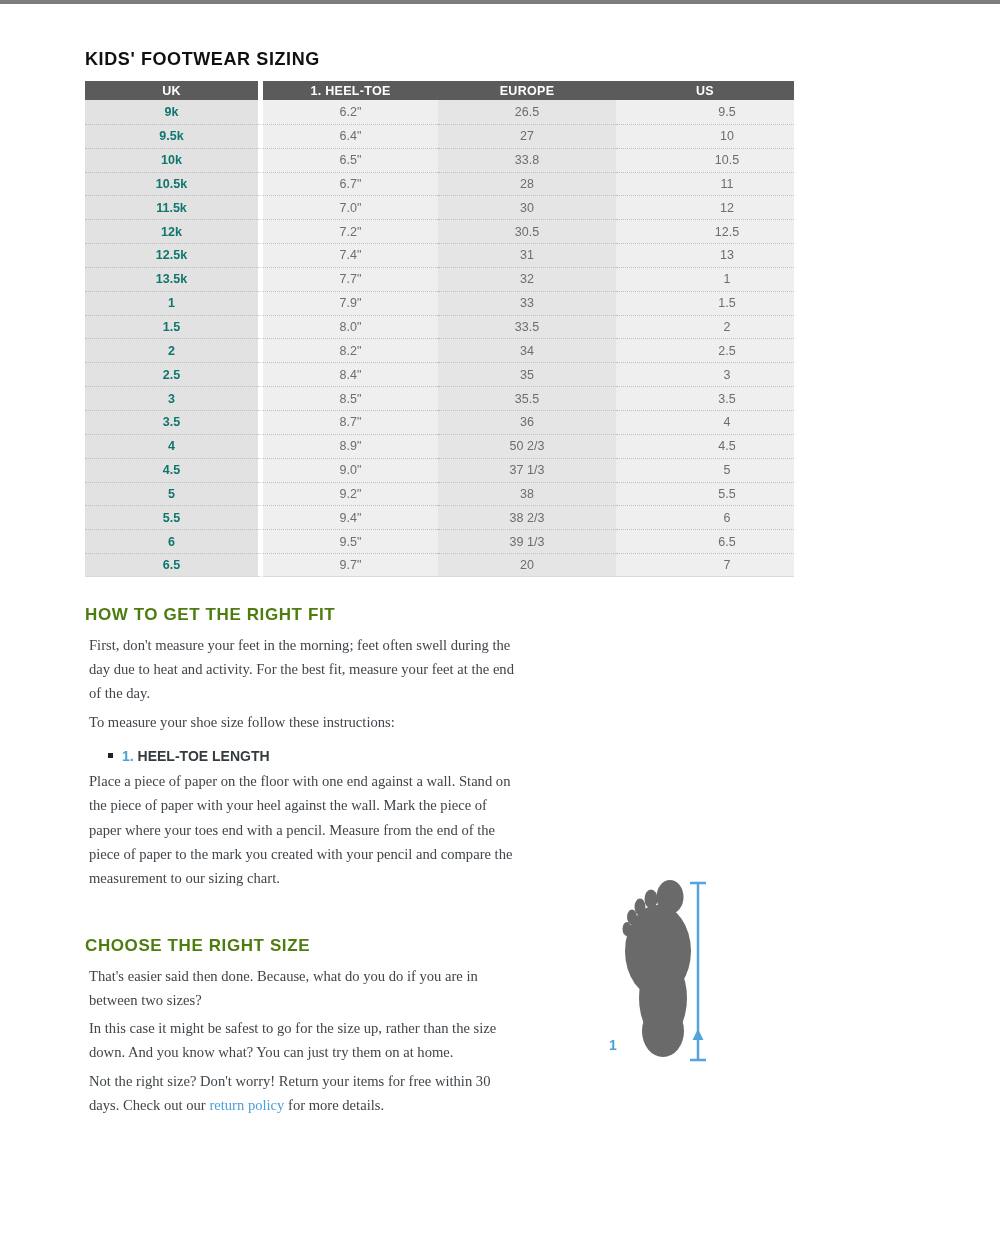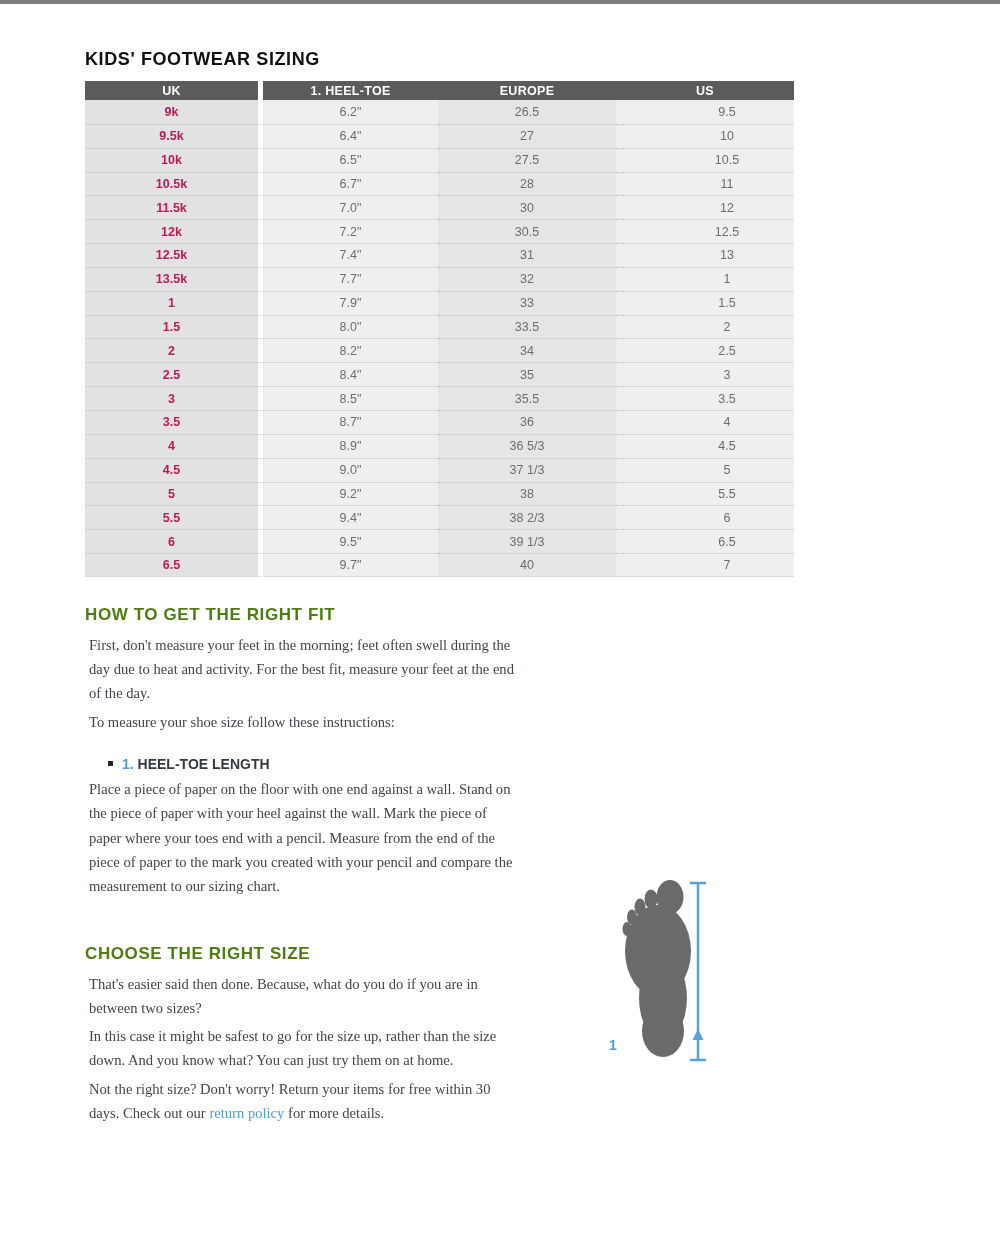--- a/index.html
+++ b/index.html
@@ -42,33 +42,33 @@
     letter-spacing: 0.3px;
   }
   table.size-table th:first-child, table.size-table td:first-child {
     border-right: 5px solid #ffffff;
   }
   table.size-table td {
     height: 23.85px; padding: 0; text-align: center;
     font-size: 12.5px; color: #6d6d6d;
   }
   table.size-table tbody td:nth-child(1) {
-    background: #e2e2e2; color: #be185d; font-weight: bold;
+    background: #e2e2e2; color: #0f766e; font-weight: bold;
   }
   table.size-table tbody td:nth-child(2) { background: #efefef; }
   table.size-table tbody td:nth-child(3) { background: #e5e5e5; }
   table.size-table tbody td:nth-child(4) { background: #efefef; padding-left: 44px; }
   table.size-table tbody tr + tr td { border-top: 1px dotted #bfbfbf; }
   table.size-table tbody tr:last-child td { border-bottom: 1px solid #d8d8d8; }
 
   p.body {
     font-size: 14.6px; line-height: 24.3px;
     color: #3f454a; margin: 4px; width: 432px; font-family: Liberation Serif, serif;
   }
-  .step-row { margin: 21px 0 0 23px; }
+  .step-row { margin: 13px 0 0 23px; }
   .square-bullet {
     display: inline-block; width: 5px; height: 5px;
     background: #222222; vertical-align: 3px; margin-right: 9px;
   }
   .step-title { font-size: 14px; font-weight: bold; color: #343a3e; }
   .step-number { color: #4ba0da; }
   .step-body { margin-left: 36px; width: 400px; margin-top: 3px; }
 
   a.text-link { color: #4ba0da; text-decoration: none; cursor: pointer; }
 
@@ -114,21 +114,21 @@
         </tr>
         <tr>
           <td>9.5k</td>
           <td>6.4"</td>
           <td>27</td>
           <td>10</td>
         </tr>
         <tr>
           <td>10k</td>
           <td>6.5"</td>
-          <td>27.5</td>
+          <td>33.8</td>
           <td>10.5</td>
         </tr>
         <tr>
           <td>10.5k</td>
           <td>6.7"</td>
           <td>28</td>
           <td>11</td>
         </tr>
         <tr>
           <td>11.5k</td>
@@ -186,21 +186,21 @@
         </tr>
         <tr>
           <td>3.5</td>
           <td>8.7"</td>
           <td>36</td>
           <td>4</td>
         </tr>
         <tr>
           <td>4</td>
           <td>8.9"</td>
-          <td>36 5/3</td>
+          <td>50 2/3</td>
           <td>4.5</td>
         </tr>
         <tr>
           <td>4.5</td>
           <td>9.0"</td>
           <td>37 1/3</td>
           <td>5</td>
         </tr>
         <tr>
           <td>5</td>
@@ -216,21 +216,21 @@
         </tr>
         <tr>
           <td>6</td>
           <td>9.5"</td>
           <td>39 1/3</td>
           <td>6.5</td>
         </tr>
         <tr>
           <td>6.5</td>
           <td>9.7"</td>
-          <td>40</td>
+          <td>20</td>
           <td>7</td>
         </tr>
       </tbody>
   </table>
 
   <h2 class="section-heading">HOW TO GET THE RIGHT FIT</h2>
   <p class="body">First, don't measure your feet in the morning; feet often swell during the day due to heat and activity. For the best fit, measure your feet at the end of the day.</p>
   <p class="body">To measure your shoe size follow these instructions:</p>
 
   <div class="step-row">

